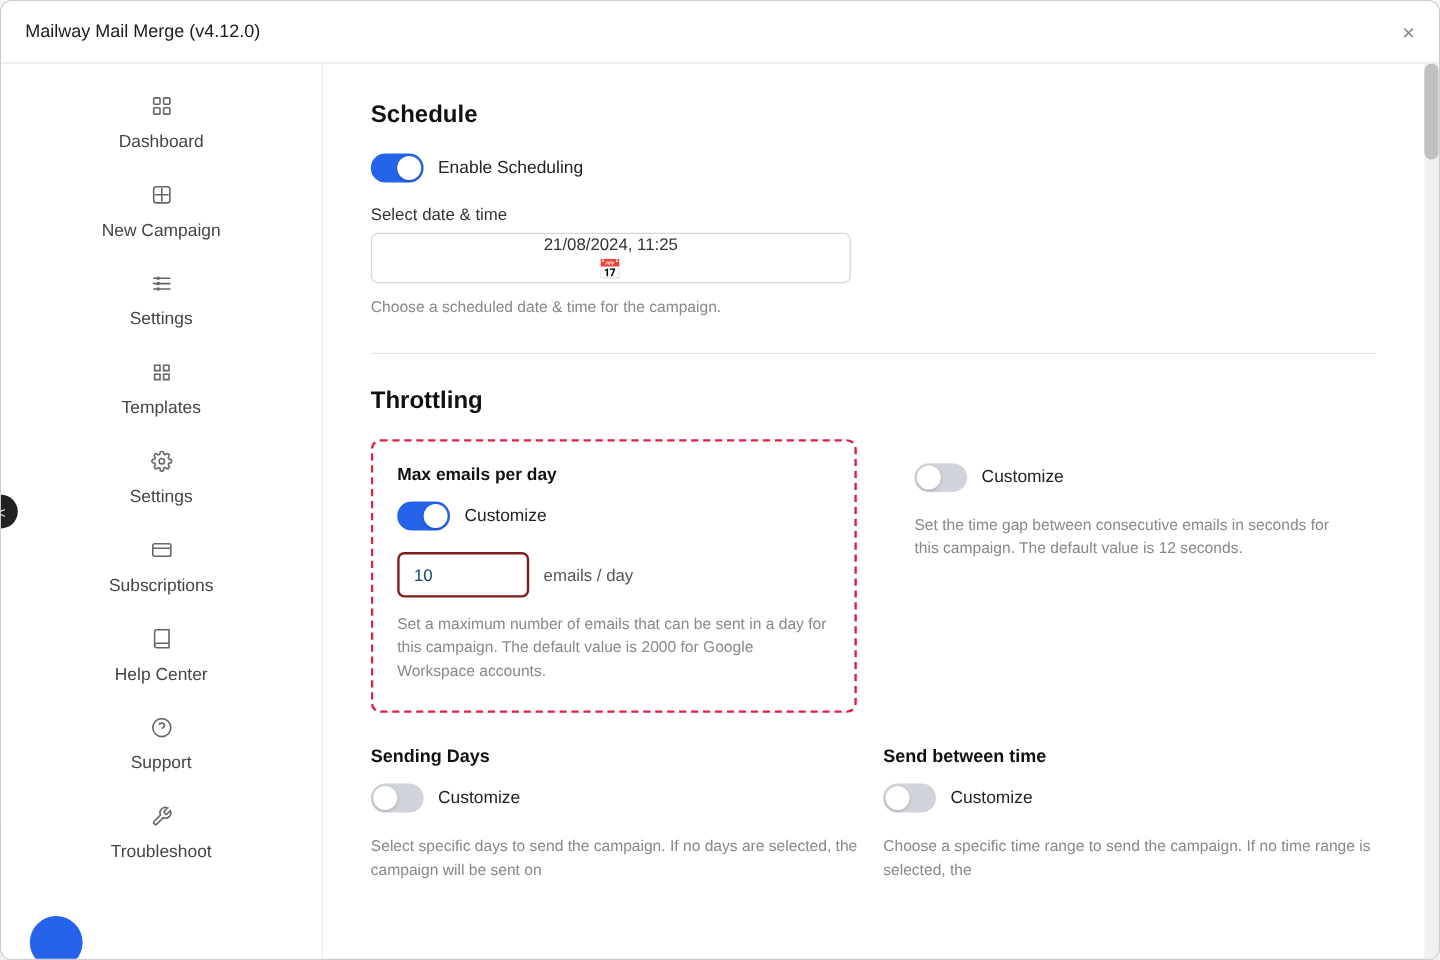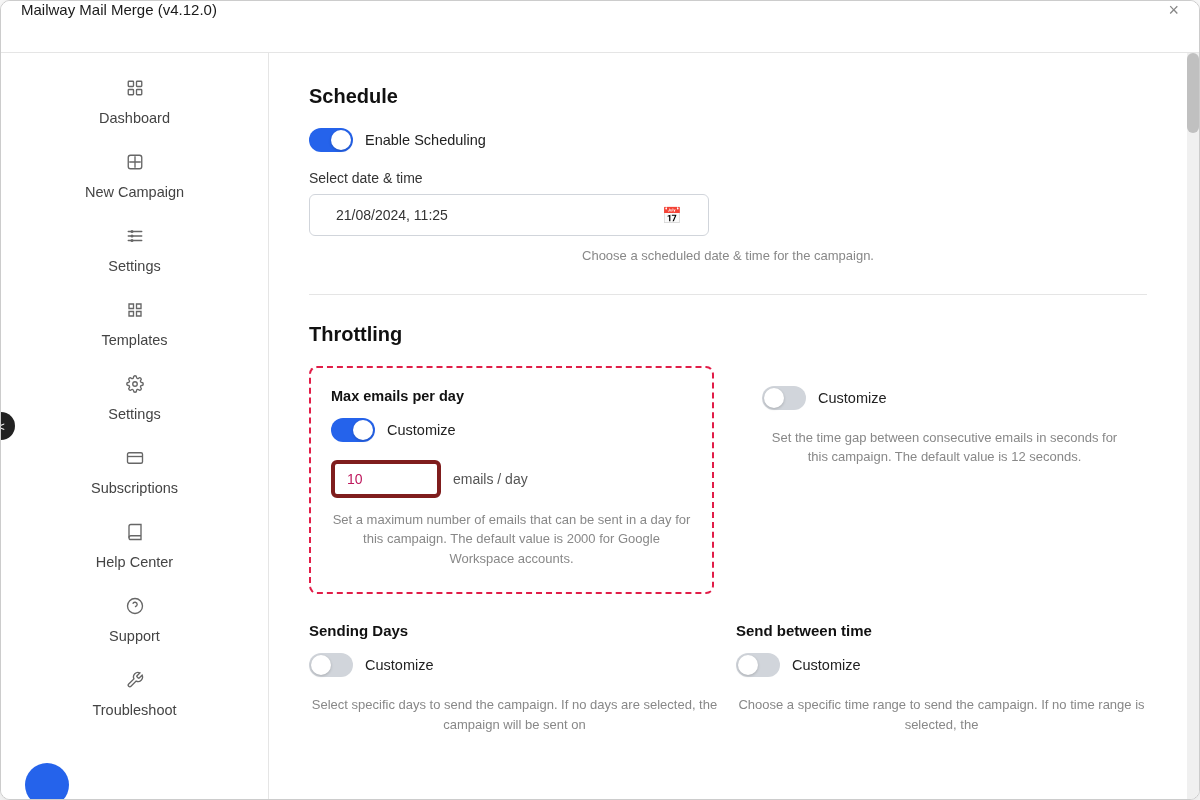--- a/index.html
+++ b/index.html
@@ -12,21 +12,21 @@
       border-radius: 10px;
       overflow: hidden;
       display: flex;
       flex-direction: column;
       background: #fff;
       box-shadow: 0 4px 24px rgba(0,0,0,0.18);
     }
 
     .title-bar {
       display: flex;
-      align-items: flex-start;
+      align-items: center;
       justify-content: space-between;
       padding: 0 20px;
       height: 52px;
       border-bottom: 1px solid #e5e5e5;
       background: #fff;
       flex-shrink: 0;
     }
 
     .title-bar-title {
       font-size: 15px;
@@ -179,40 +179,40 @@
       font-weight: 500;
       color: #333;
       margin-bottom: 8px;
     }
 
     .date-input {
       width: 400px;
       height: 42px;
       border: 1px solid #d1d5db;
       border-radius: 6px;
-      padding: 0 26px;
+      padding: 0 8px;
       font-size: 14px;
       color: #333;
       display: flex;
       align-items: center;
       justify-content: space-between;
       margin-bottom: 10px;
+      flex-direction: column;
     }
 
     .date-input-icon {
       color: #888;
       font-size: 16px;
     }
 
     .helper-text {
       font-size: 13px;
       color: #888;
       line-height: 1.5;
       margin-bottom: 4px;
-      text-align: center;
     }
 
     .divider {
       border: none;
       border-top: 1px solid #e5e5e5;
       margin: 28px 0;
     }
 
     
     .throttling-grid {
@@ -242,25 +242,25 @@
     .number-input-row {
       display: flex;
       align-items: center;
       gap: 12px;
       margin: 12px 0;
     }
 
     .number-input {
       width: 110px;
       height: 38px;
-      border: 4px solid #7f1d1d;
+      border: 2px solid #7f1d1d;
       border-radius: 6px;
       padding: 0 12px;
       font-size: 14px;
-      color: #be185d;
+      color: #0c4a6e;
       background: #fff;
     }
 
     .unit-label {
       font-size: 14px;
       color: #555;
     }
 
     
     .bottom-grid {

